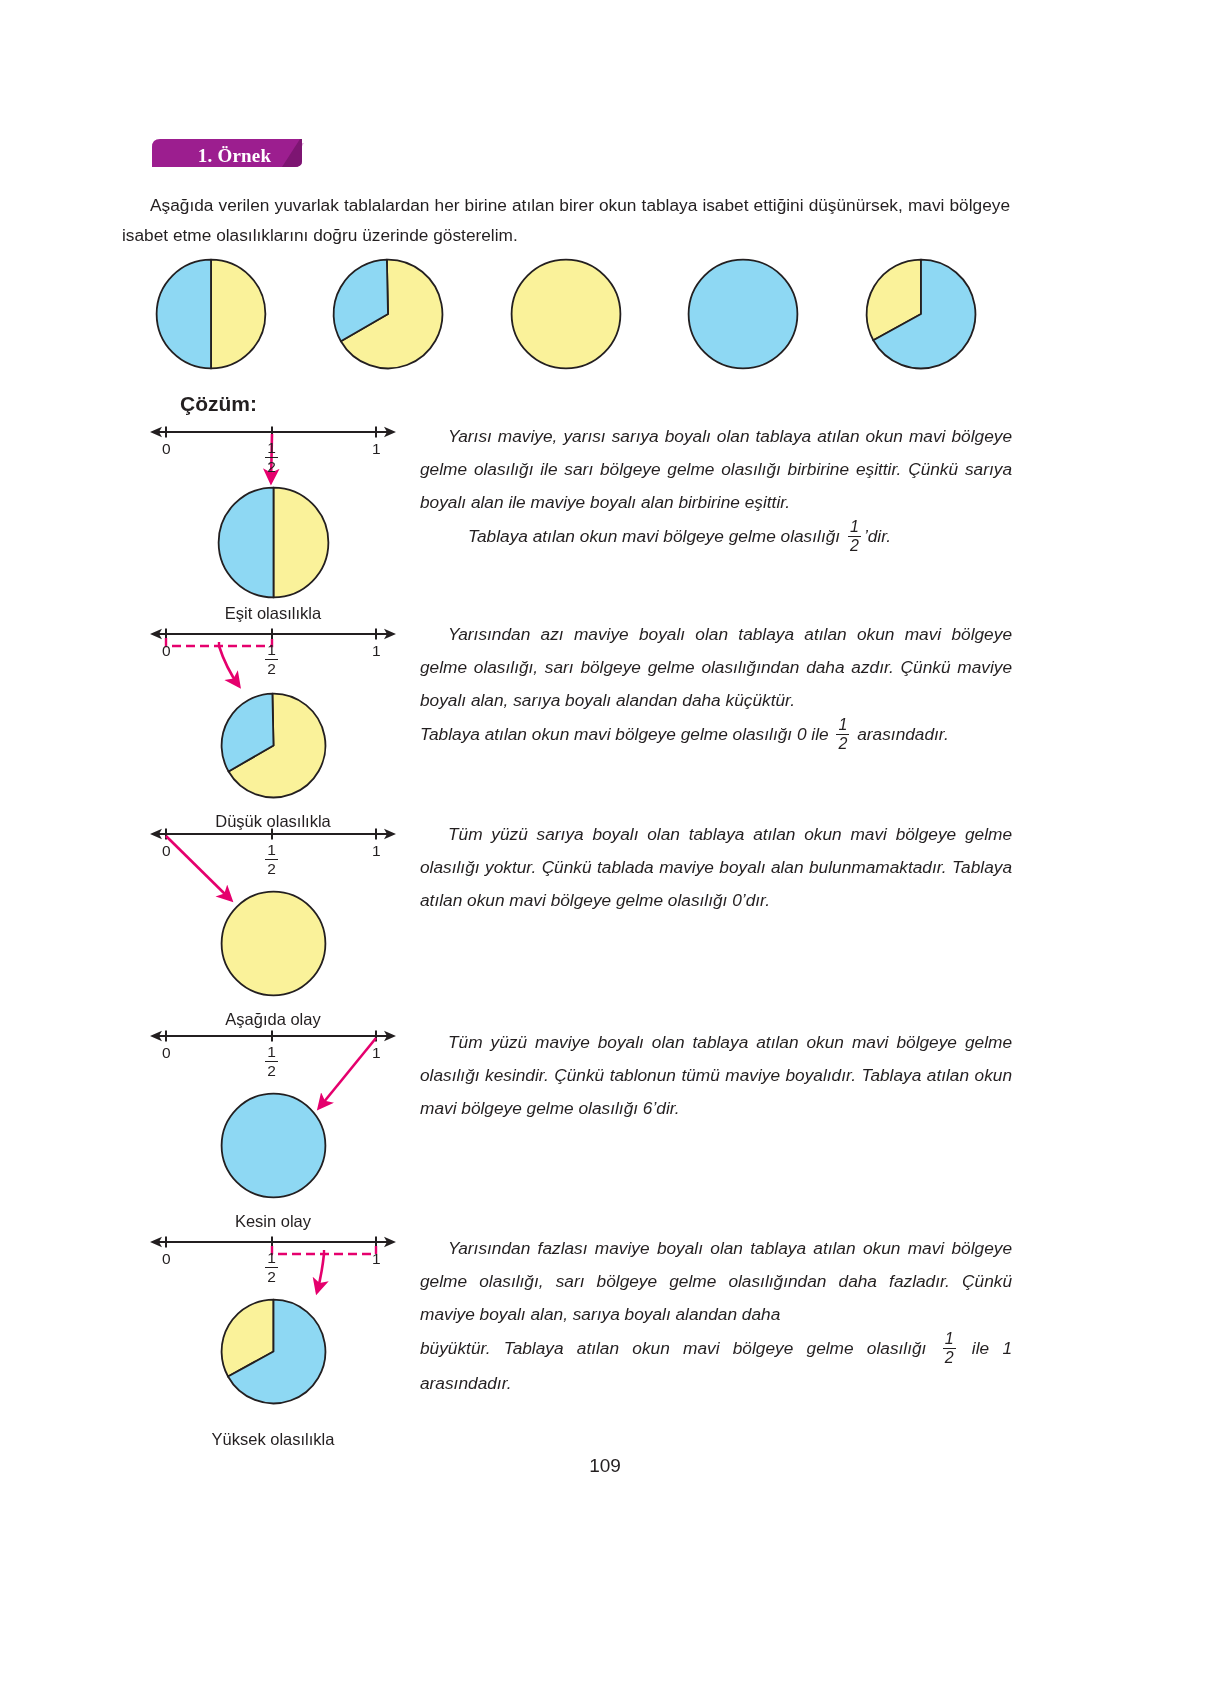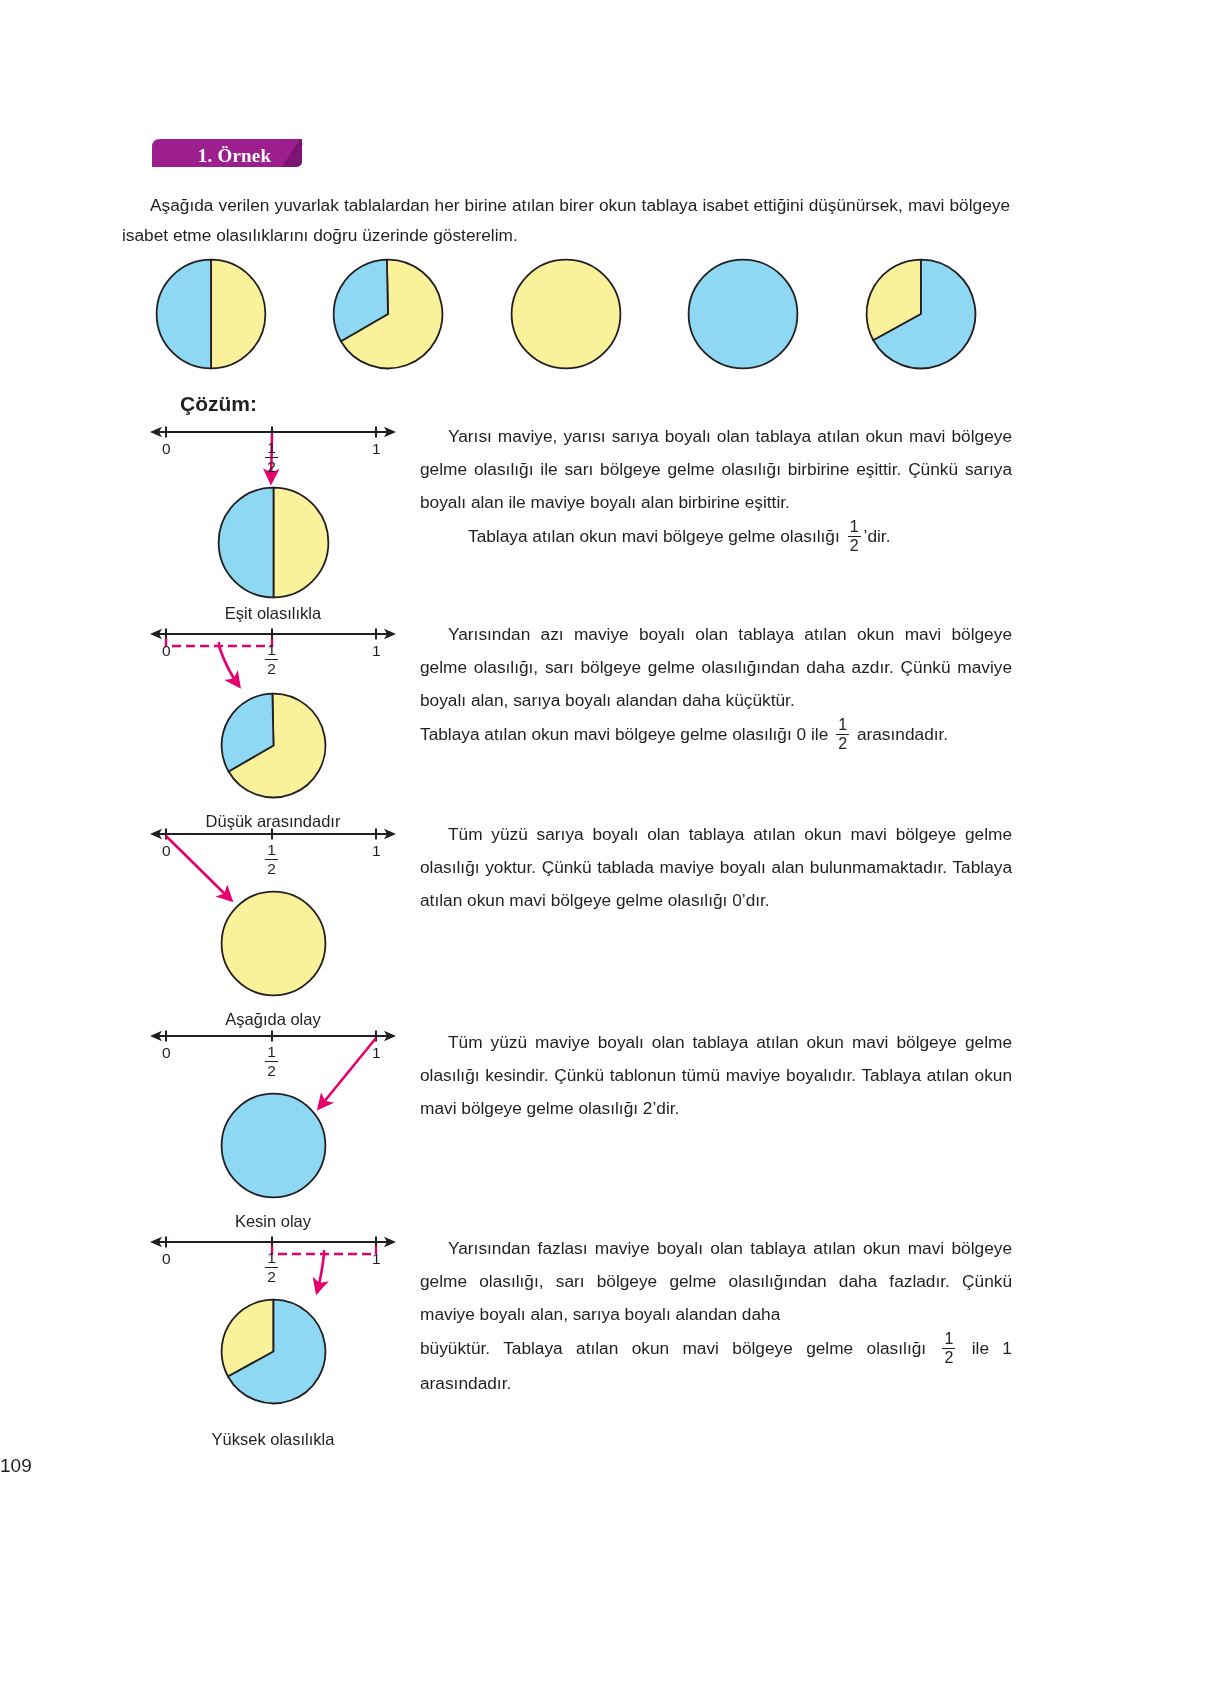--- a/index.html
+++ b/index.html
@@ -139,20 +139,21 @@
   }
 
   .case-text {
     position: absolute;
     left: 420px;
     width: 592px;
     font-size: 17.3px;
     line-height: 33px;
     text-align: justify;
     text-indent: 28px;
+    font-style: italic;
   }
   .case-text.no-indent { text-indent: 0; }
 
   
   .ifrac {
     display: inline-block;
     vertical-align: middle;
     text-align: center;
     font-size: 16px;
     line-height: 17px;
@@ -163,20 +164,21 @@
   .ifrac .n { display: block; }
   .ifrac .b { display: block; border-top: 1.4px solid #231f20; width: 13px; margin: 1px auto 0; }
   .ifrac .d { display: block; }
 
   
   #page-number {
     position: absolute;
     left: 0;
     top: 1455px;
     width: 1210px;
+    text-align: center;
     font-size: 19px;
     color: #231f20;
   }
 </style>
 </head>
 <body>
 
 <div id="ornek-banner">
   <svg class="ribbon-shape" width="155" height="33" viewBox="0 0 155 33">
     <path d="M12 4 L152 4 L140 24 L5 24 Z" fill="#e8b8e4"></path>
@@ -268,21 +270,21 @@
           <div class="frac" style="left: 117px; top: 21px;">
             <span class="num">1</span>
             <span class="bar"></span>
             <span class="den">2</span>
           </div>
         </div>
         <div class="case-pie" style="top: 72px;"><svg width="107" height="107" viewBox="0 0 107 107">
             <path d="M 53.5 53.5 L 52.41308840805379 1.6113825276555218 A 51.9 51.9 0 1 1 8.553281543587623 79.44999999999999 Z" fill="#faf29a" stroke="#231f20" stroke-width="1.8" stroke-linejoin="round"></path>
             <path d="M 53.5 53.5 L 8.55328154358763 79.44999999999999 A 51.9 51.9 0 0 1 52.41308840805379 1.6113825276555218 Z" fill="#8ed8f3" stroke="#231f20" stroke-width="1.8" stroke-linejoin="round"></path>
           </svg></div>
-        <div class="case-caption" style="top: 192px;">Düşük arasındadır</div>
+        <div class="case-caption" style="top: 192px;">Düşük olasılıkla</div>
       </div>
     </div>
     <div class="case-row" style="top: 820px;">
       <div class="case-left">
         <div class="numline-wrap">
           <svg class="numline-svg" width="250" height="110" viewBox="0 0 250 110">
             <defs>
               <marker id="ah-2" markerWidth="7" markerHeight="7" refX="5.2" refY="3.2" orient="auto" markerUnits="strokeWidth">
        <path d="M0,0 L6.5,3.2 L0,6.4 L1.6,3.2 Z" fill="#e5006d"></path>
      </marker>
@@ -376,15 +378,15 @@
     </div>
   </div>
 
 <div id="page-number">109</div>
 
 <div class="case-text" style="position: absolute; top: 420px;">Yarısı maviye, yarısı sarıya boyalı olan tablaya atılan okun mavi bölgeye gelme olasılığı ile sarı bölgeye gelme olasılığı birbirine eşittir. Çünkü sarıya boyalı alan ile maviye boyalı alan birbirine eşittir.</div>
 <div class="case-text no-indent" style="position: absolute; top: 519px; margin-left: 48px;">Tablaya atılan okun mavi bölgeye gelme olasılığı <span class="ifrac"><span class="n">1</span><span class="b"></span><span class="d">2</span></span>’dir.</div>
 <div class="case-text" style="position: absolute; top: 618px;">Yarısından azı maviye boyalı olan tablaya atılan okun mavi bölgeye gelme olasılığı, sarı bölgeye gelme olasılığından daha azdır. Çünkü maviye boyalı alan, sarıya boyalı alandan daha küçüktür.</div>
 <div class="case-text no-indent" style="position: absolute; top: 717px;">Tablaya atılan okun mavi bölgeye gelme olasılığı 0 ile <span class="ifrac"><span class="n">1</span><span class="b"></span><span class="d">2</span></span> arasındadır.</div>
 <div class="case-text" style="position: absolute; top: 818px;">Tüm yüzü sarıya boyalı olan tablaya atılan okun mavi bölgeye gelme olasılığı yoktur. Çünkü tablada maviye boyalı alan bulunmamaktadır. Tablaya atılan okun mavi bölgeye gelme olasılığı 0’dır.</div>
-<div class="case-text" style="position: absolute; top: 1026px;">Tüm yüzü maviye boyalı olan tablaya atılan okun mavi bölgeye gelme olasılığı kesindir. Çünkü tablonun tümü maviye boyalıdır. Tablaya atılan okun mavi bölgeye gelme olasılığı 2’dir.</div>
+<div class="case-text" style="position: absolute; top: 1026px;">Tüm yüzü maviye boyalı olan tablaya atılan okun mavi bölgeye gelme olasılığı kesindir. Çünkü tablonun tümü maviye boyalıdır. Tablaya atılan okun mavi bölgeye gelme olasılığı 6’dir.</div>
 <div class="case-text" style="position: absolute; top: 1232px;">Yarısından fazlası maviye boyalı olan tablaya atılan okun mavi bölgeye gelme olasılığı, sarı bölgeye gelme olasılığından daha fazladır. Çünkü maviye boyalı alan, sarıya boyalı alandan daha</div>
 <div class="case-text no-indent" style="position: absolute; top: 1331px;">büyüktür. Tablaya atılan okun mavi bölgeye gelme olasılığı <span class="ifrac"><span class="n">1</span><span class="b"></span><span class="d">2</span></span> ile 1 arasındadır.</div>
 
 </body></html>

